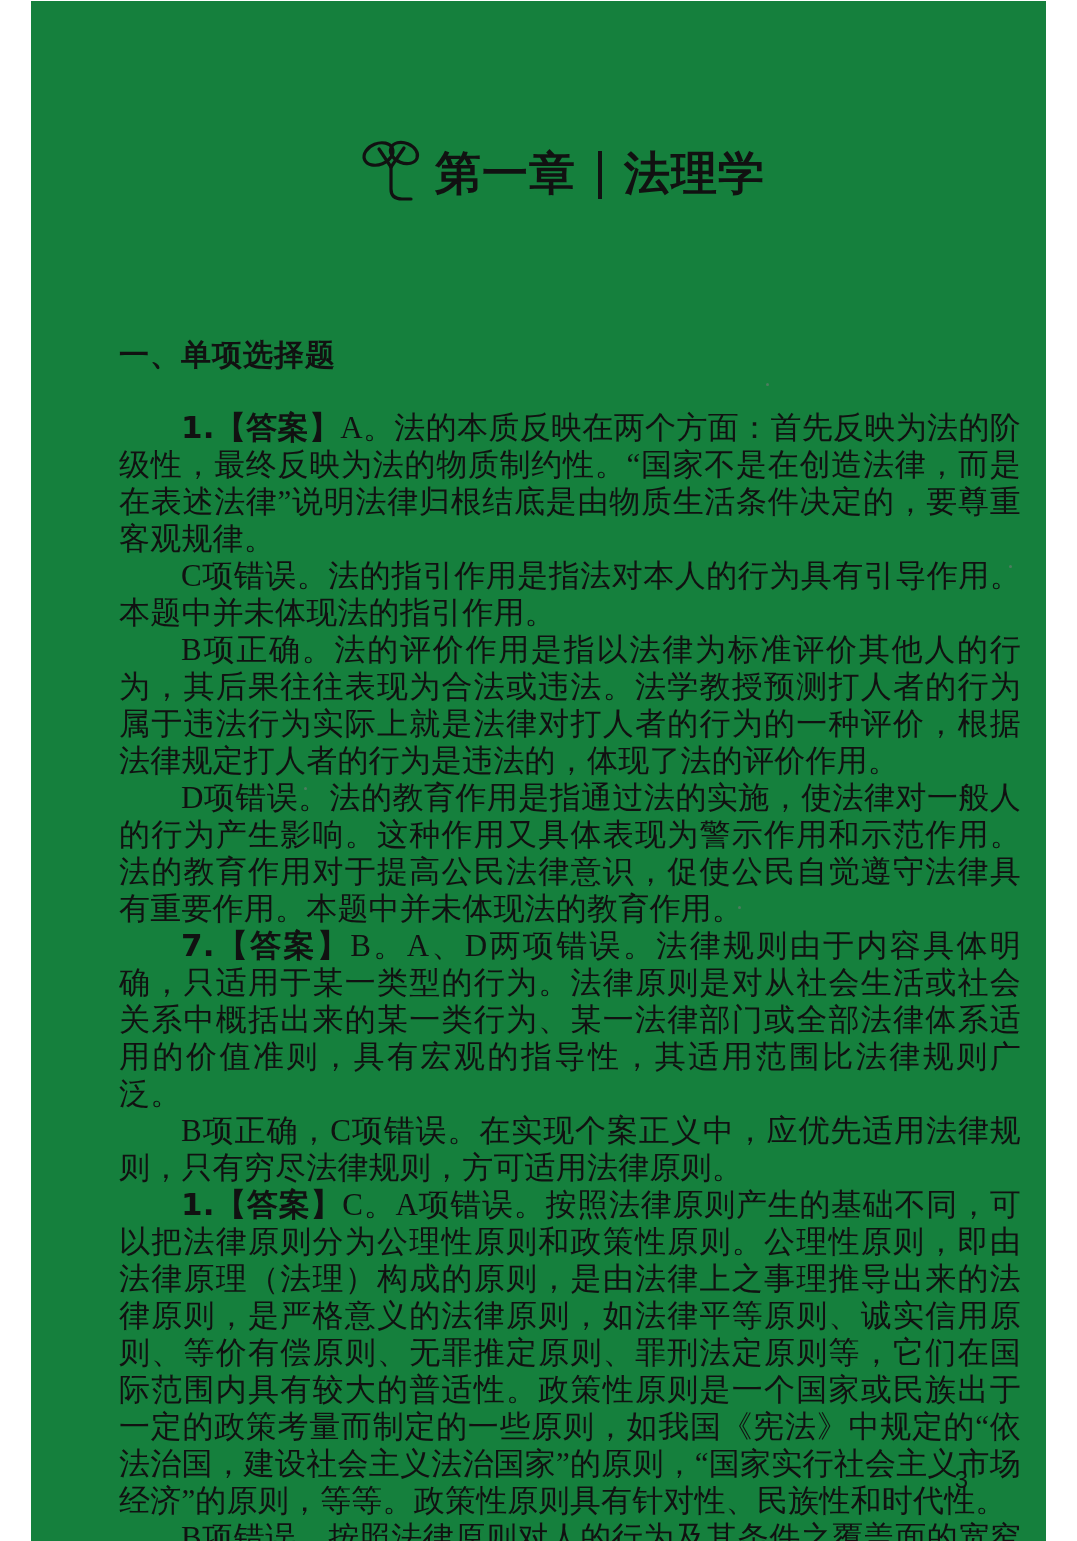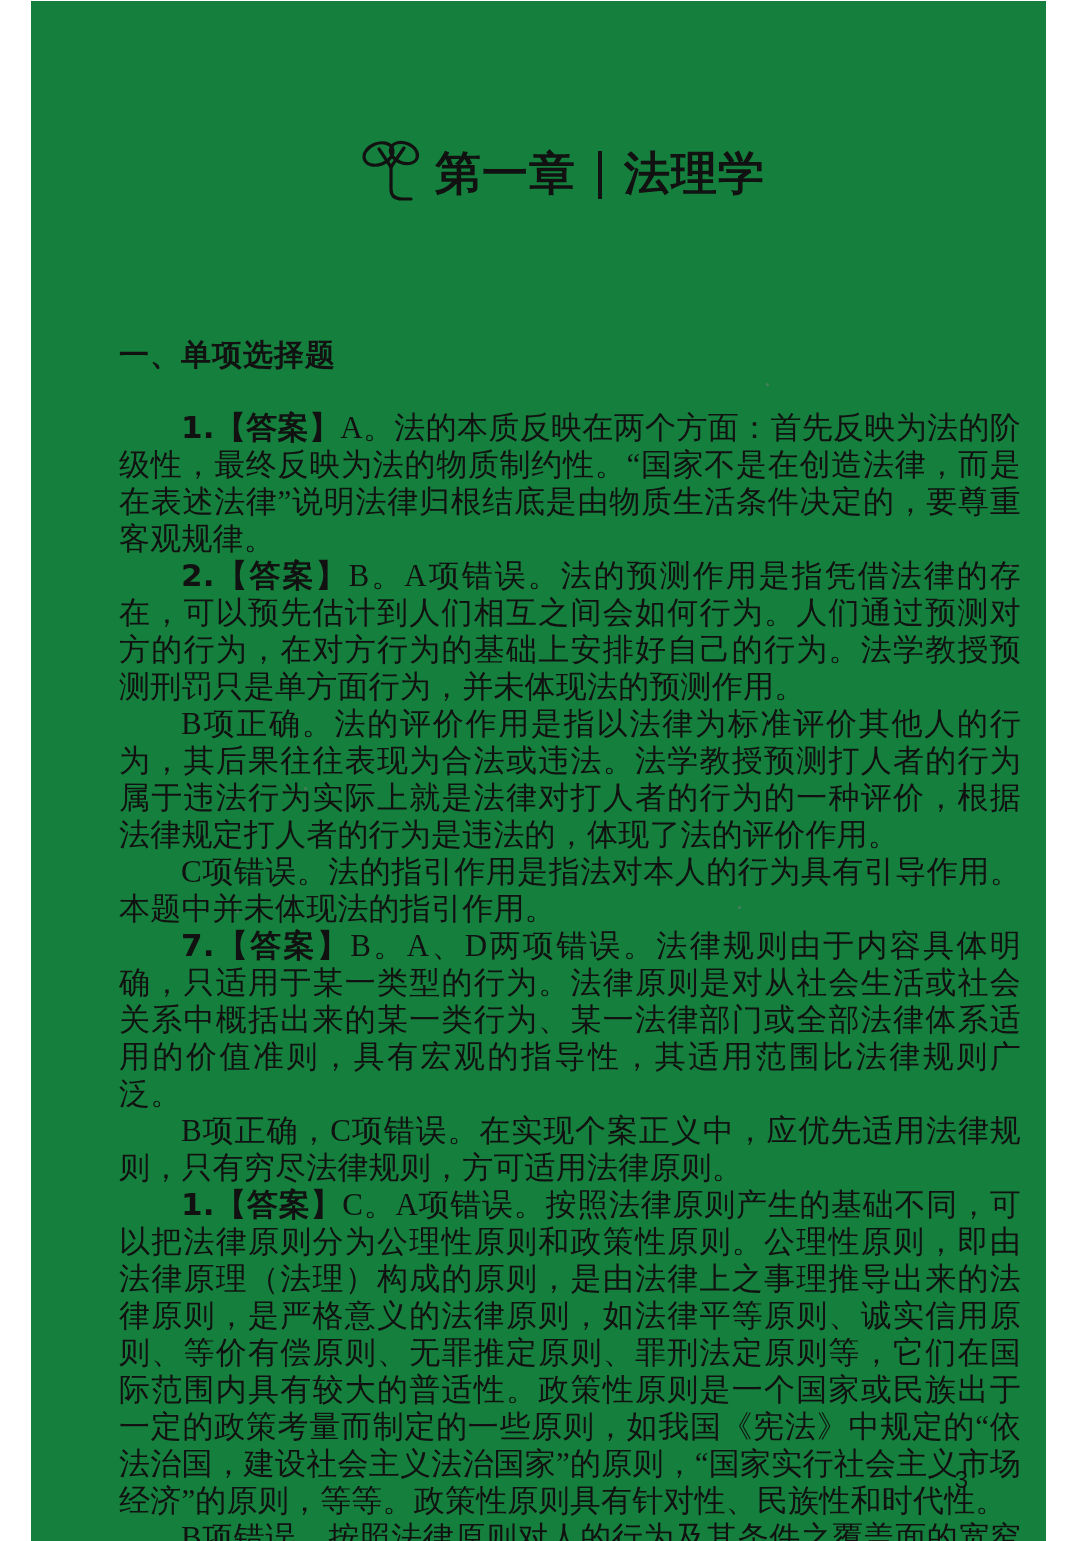--- a/index.html
+++ b/index.html
@@ -142,26 +142,26 @@
       <span class="chapter-name">法理学</span>
     </span>
   </div>
 
   <div class="body-col">
 
     <h2 class="section-heading">一、单项选择题</h2>
 
     <p class="para"><span class="ans-tag">1.【答案】</span><span>A。法的本质反映在两个方面：首先反映为法的阶级性，最终反映为法的物质制约性。“国家不是在创造法律，而是在表述法律”说明法律归根结底是由物质生活条件决定的，要尊重客观规律。</span></p>
 
-    <p class="para"><span class="ans-tag">2.【答案】</span><span>B。A项错误。法的预测作用是指凭借法律的存在，可以预先估计到人们相互之间会如何行为。人们通过预测对方的行为，在对方行为的基础上安排好自己的行为。法学教授预测刑罚只是单方面行为，并未体现法的预测作用。</span></p>
+
+    <p class="para"><span>C项错误。法的指引作用是指法对本人的行为具有引导作用。本题中并未体现法的指引作用。</span></p>
 
     <p class="para"><span>B项正确。法的评价作用是指以法律为标准评价其他人的行为，其后果往往表现为合法或违法。法学教授预测打人者的行为属于违法行为实际上就是法律对打人者的行为的一种评价，根据法律规定打人者的行为是违法的，体现了法的评价作用。</span></p>
 
-    <p class="para"><span>C项错误。法的指引作用是指法对本人的行为具有引导作用。本题中并未体现法的指引作用。</span></p>
-
+    <p class="para"><span>D项错误。法的教育作用是指通过法的实施，使法律对一般人的行为产生影响。这种作用又具体表现为警示作用和示范作用。法的教育作用对于提高公民法律意识，促使公民自觉遵守法律具有重要作用。本题中并未体现法的教育作用。</span></p>
 
     <p class="para"><span class="ans-tag">7.【答案】</span><span>B。A、D两项错误。法律规则由于内容具体明确，只适用于某一类型的行为。法律原则是对从社会生活或社会关系中概括出来的某一类行为、某一法律部门或全部法律体系适用的价值准则，具有宏观的指导性，其适用范围比法律规则广泛。</span></p>
 
     <p class="para"><span>B项正确，C项错误。在实现个案正义中，应优先适用法律规则，只有穷尽法律规则，方可适用法律原则。</span></p>
 
     <p class="para"><span class="ans-tag">1.【答案】</span><span>C。A项错误。按照法律原则产生的基础不同，可以把法律原则分为公理性原则和政策性原则。公理性原则，即由法律原理（法理）构成的原则，是由法律上之事理推导出来的法律原则，是严格意义的法律原则，如法律平等原则、诚实信用原则、等价有偿原则、无罪推定原则、罪刑法定原则等，它们在国际范围内具有较大的普适性。政策性原则是一个国家或民族出于一定的政策考量而制定的一些原则，如我国《宪法》中规定的“依法治国，建设社会主义法治国家”的原则，“国家实行社会主义市场经济”的原则，等等。政策性原则具有针对性、民族性和时代性。</span></p>
 
     <p class="para"><span>B项错误。按照法律原则对人的行为及其条件之覆盖面的宽窄和适用范围大小，可以把法律</span></p>
 
   </div>

